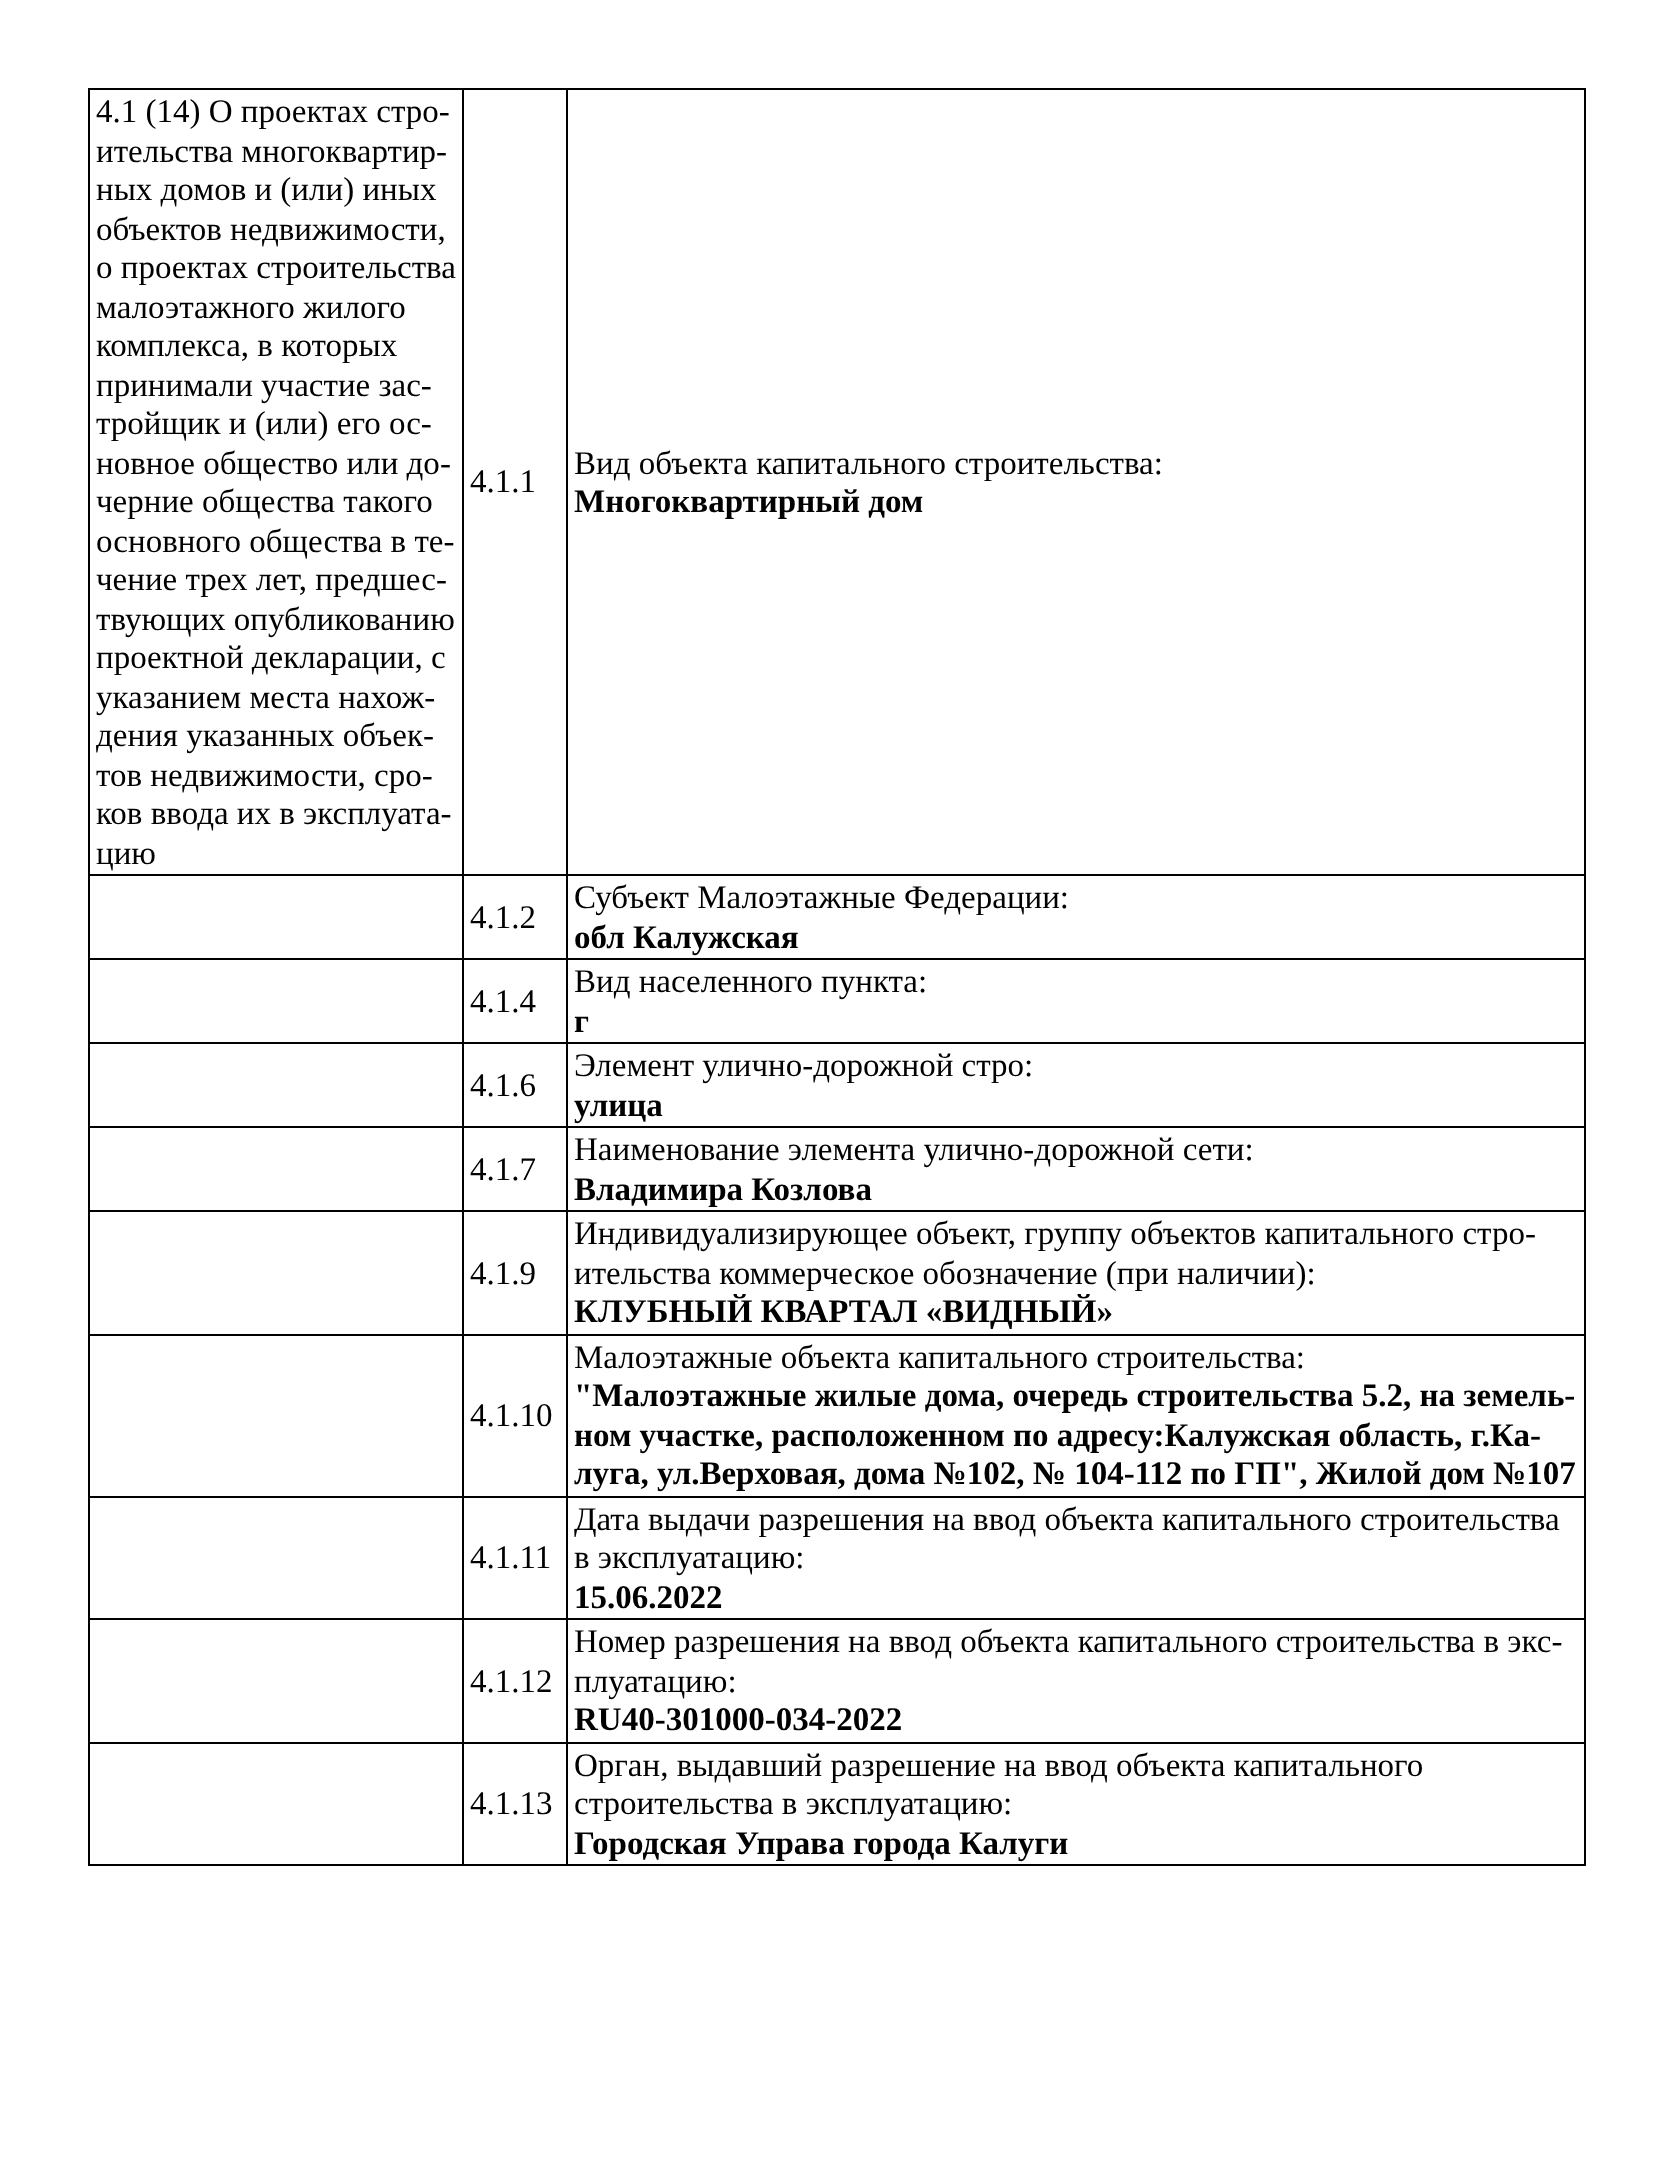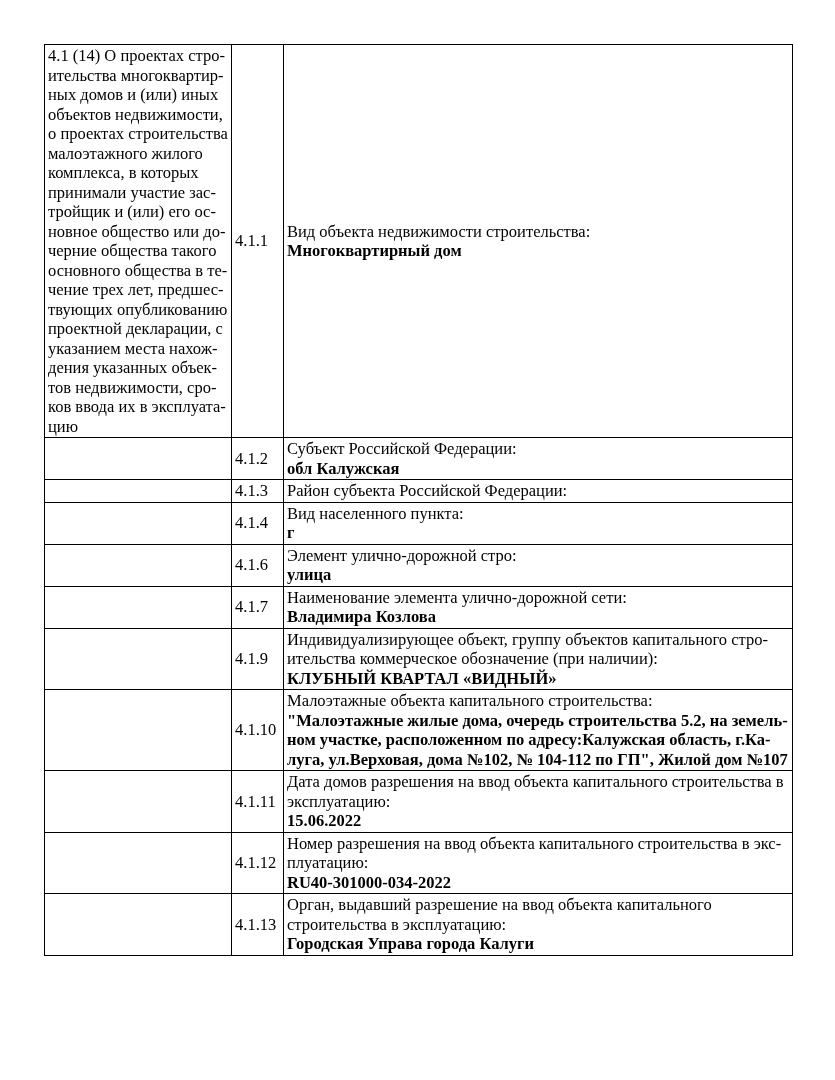--- a/index.html
+++ b/index.html
@@ -57,57 +57,45 @@
   <table class="decl">
     <tbody>
         <tr>
     <td class="col-desc">
       <span class="desc-text">4.1 (14) О проектах стро­ительства многоквартир­ных домов и (или) иных объектов недвижимости, о проектах строительства малоэтажного жилого комплекса, в которых принимали участие зас­тройщик и (или) его ос­новное общество или до­черние общества такого основного общества в те­чение трех лет, предшес­твующих опубликованию проектной декларации, с указанием места нахож­дения указанных объек­тов недвижимости, сро­ков ввода их в эксплуата­цию</span>
     </td>
     <td class="col-code">
       <span>4.1.1</span>
     </td>
     <td class="col-content">
-      <div class="field-label">Вид объекта недвижимости строительства:</div>
+      <div class="field-label">Вид объекта капитального строительства:</div>
       <div class="field-value">
         <span class="value-prefix"></span><span class="value-bold">Многоквартирный дом</span>
       </div>
     </td>
   </tr>
         <tr>
     <td class="col-desc">
       <span class="desc-text"></span>
     </td>
     <td class="col-code">
       <span>4.1.2</span>
     </td>
     <td class="col-content">
-      <div class="field-label">Субъект Российской Федерации:</div>
+      <div class="field-label">Субъект Малоэтажные Федерации:</div>
       <div class="field-value">
         <span class="value-prefix"></span><span class="value-bold">обл Калужская</span>
       </div>
     </td>
   </tr>
         <tr>
     <td class="col-desc">
       <span class="desc-text"></span>
     </td>
     <td class="col-code">
-      <span>4.1.3</span>
-    </td>
-    <td class="col-content">
-      <div class="field-label">Район субъекта Российской Федерации:</div>
-
-    </td>
-  </tr>
-        <tr>
-    <td class="col-desc">
-      <span class="desc-text"></span>
-    </td>
-    <td class="col-code">
       <span>4.1.4</span>
     </td>
     <td class="col-content">
       <div class="field-label">Вид населенного пункта:</div>
       <div class="field-value">
         <span class="value-prefix"></span><span class="value-bold">г</span>
       </div>
     </td>
   </tr>
         <tr>
@@ -167,21 +155,21 @@
     </td>
   </tr>
         <tr>
     <td class="col-desc">
       <span class="desc-text"></span>
     </td>
     <td class="col-code">
       <span>4.1.11</span>
     </td>
     <td class="col-content">
-      <div class="field-label">Дата домов разрешения на ввод объекта капитального строительства в эксплуатацию:</div>
+      <div class="field-label">Дата выдачи разрешения на ввод объекта капитального строительства в эксплуатацию:</div>
       <div class="field-value">
         <span class="value-prefix"></span><span class="value-bold">15.06.2022</span>
       </div>
     </td>
   </tr>
         <tr>
     <td class="col-desc">
       <span class="desc-text"></span>
     </td>
     <td class="col-code">

